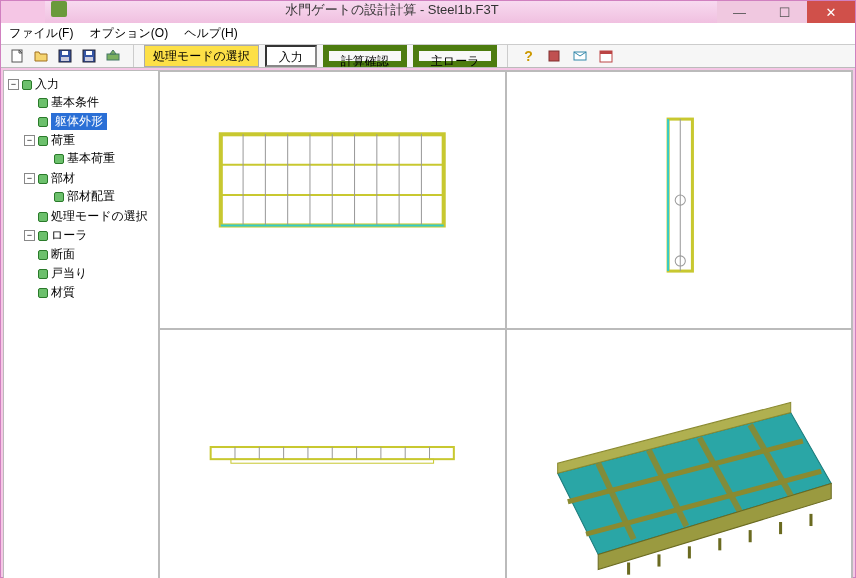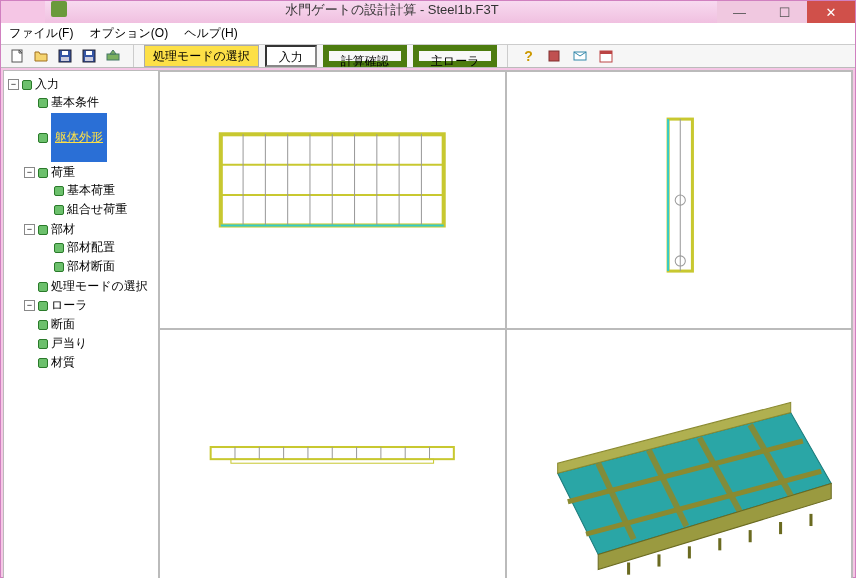--- a/index.html
+++ b/index.html
@@ -22,21 +22,21 @@
   .mode-btn.active { border: 2px inset #888; background: #fff; }
   .content { flex: 1; display: flex; background: #fff; border: 1px solid #bbb; margin: 2px; }
   .tree-pane { width: 155px; border-right: 1px solid #bbb; padding: 4px 2px; overflow: auto; }
   .tree ul { list-style: none; padding-left: 16px; }
   .tree > ul { padding-left: 2px; }
   .tree li { position: relative; padding: 1px 0; white-space: nowrap; }
   .tree .row { display: flex; align-items: center; gap: 3px; cursor: default; }
   .exp { width: 11px; height: 11px; border: 1px solid #888; display: inline-flex; align-items: center; justify-content: center; font-size: 9px; line-height: 1; background: #fff; cursor: pointer; }
   .exp-spacer { width: 11px; height: 11px; display: inline-block; }
   .node-ico { width: 10px; height: 10px; border: 1px solid #2a7a2a; background: #6cc06c; border-radius: 2px; }
-  .tree .selected { background: #2a6fd6; color: #fde047; padding: 16px 4px; text-decoration: underline; }
+  .tree .selected { background: #2a6fd6; color: #ffffff; padding: 0 4px; }
   .views { flex: 1; display: grid; grid-template-columns: 1fr 1fr; grid-template-rows: 1fr 1fr; }
   .viewport { border: 1px solid #bbb; position: relative; overflow: hidden; }
   .viewport svg { width: 100%; height: 100%; }
 </style>
 </head>
 <body>
 
 <div class="window">
   <div class="titlebar">
     <div class="title-icon"></div>
@@ -148,48 +148,34 @@
                     <span>荷重</span>
                   </div>
                 <ul>
                   <li>
                       <div class="row">
                         <span class="exp-spacer"></span>
                         <span class="node-ico"></span>
                         <span>基本荷重</span>
                       </div>
                     </li>
-                  <li>
-                      <div class="row">
-                        <span class="exp-spacer"></span>
-                        <span class="node-ico"></span>
-                        <span>組合せ荷重</span>
-                      </div>
-                    </li>
                 </ul>
               </li>
               <li>
                 <div class="row">
                     <span class="exp">−</span>
                     <span class="node-ico"></span>
                     <span>部材</span>
                   </div>
                 <ul>
                   <li>
                       <div class="row">
                         <span class="exp-spacer"></span>
                         <span class="node-ico"></span>
                         <span>部材配置</span>
-                      </div>
-                    </li>
-                  <li>
-                      <div class="row">
-                        <span class="exp-spacer"></span>
-                        <span class="node-ico"></span>
-                        <span>部材断面</span>
                       </div>
                     </li>
                 </ul>
               </li>
               <li>
                   <div class="row">
                     <span class="exp-spacer"></span>
                     <span class="node-ico"></span>
                     <span>処理モードの選択</span>
                   </div>

